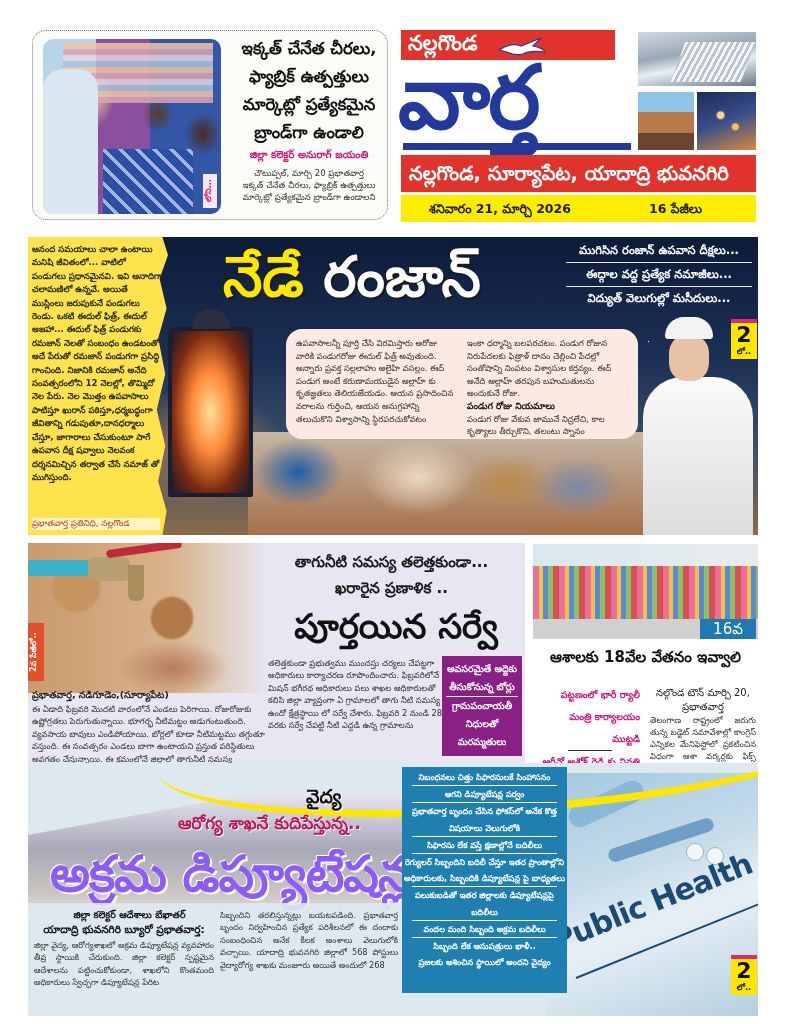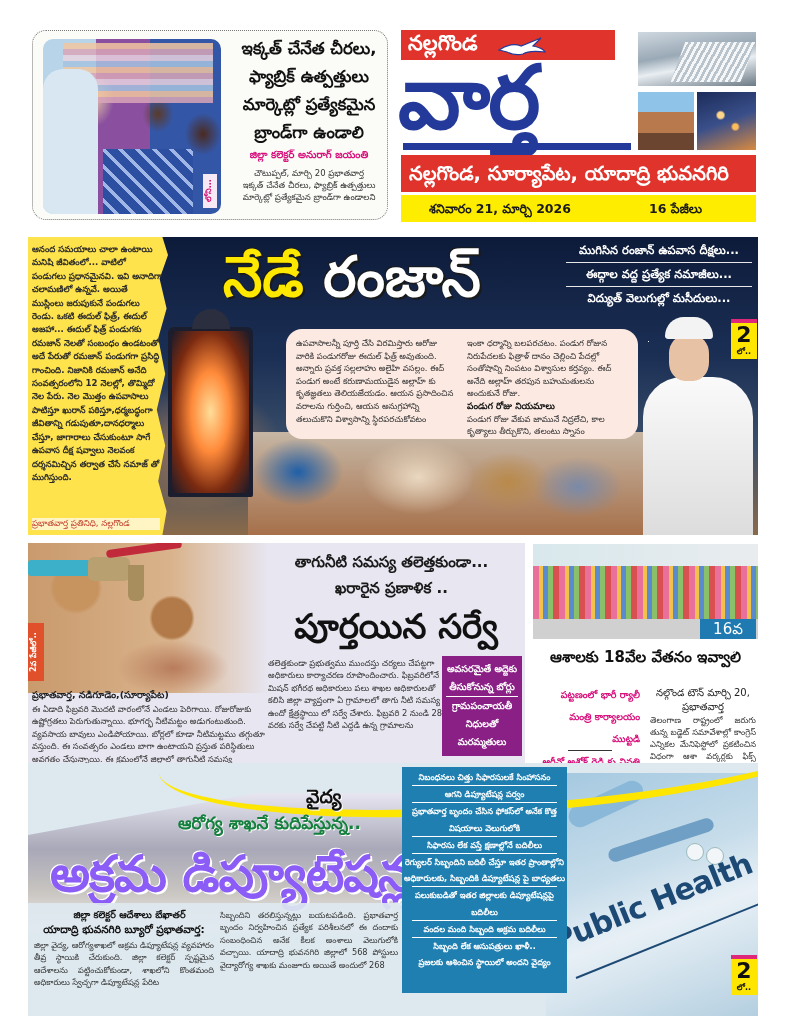--- a/index.html
+++ b/index.html
@@ -154,21 +154,21 @@
   .depu-photo-left { position: absolute; left: 0; top: 30px; width: 380px; height: 140px;
     background: linear-gradient(180deg, #e7e6f1 0%, #a8a8b8 40%, #c8c4c0 70%, #f0f0f0 100%);
     clip-path: polygon(0 30%, 60% 0, 100% 0, 100% 100%, 0 100%); }
   .depu-photo-right { position: absolute; left: 518px; top: 10px; width: 212px; height: 243px;
     background: linear-gradient(160deg, #a4c8e0 0%, #c6dcea 40%, #e8f0f6 60%, #b4cfe0 100%); }
   .pill { position: absolute; background: #8ab8d8; border-radius: 20px; }
   .public-health { position: absolute; left: 538px; top: 130px; font-size: 30px; font-weight: bold; color: #1d4a74;
     transform: rotate(-22deg); transform-origin: left bottom; white-space: nowrap; letter-spacing: -1px; }
   .ph-line { position: absolute; left: 540px; top: 183px; width: 200px; height: 2px; background: #1d4a74; transform: rotate(-22deg); transform-origin: left; }
   .depu-kick1 { position: absolute; left: 278px; top: 22px; font-size: 19px; font-weight: bold; color: #111; text-shadow: 1px 1px 0 #fff; }
-  .depu-kick2 { position: absolute; left: 150px; top: 50px; font-size: 17px; font-weight: bold; color: #15803d; text-shadow: 1px 1px 0 #fff; }
+  .depu-kick2 { position: absolute; left: 150px; top: 50px; font-size: 17px; font-weight: bold; color: #be185d; text-shadow: 1px 1px 0 #fff; }
   .depu-title { position: absolute; left: 22px; top: 82px; font-size: 50px; font-weight: bold; color: #8b5cf6;
     text-shadow: 2px 2px 0 #fff, -1px -1px 0 #fff; white-space: nowrap; letter-spacing: -1px; }
   .depu-blue-box { position: absolute; left: 374px; top: 4px; width: 165px; height: 226px; background: #1f7fb0;
     color: #fff; text-align: center; font-size: 8.2px; font-weight: bold; padding: 2px 0; }
   .depu-blue-box div { line-height: 16.2px; }
   .depu-blue-box .sep { border-top: 1px solid #fff; margin: 0 10px; }
   .depu-text { position: absolute; left: 0; top: 140px; width: 374px; height: 100px; background: rgba(221,232,239,.92); }
   .depu-sub1 { position: absolute; left: 34px; top: 6px; width: 135px; text-align: center; font-size: 9.5px; font-weight: bold; color: #111; }
   .depu-sub2 { position: absolute; left: 6px; top: 20px; width: 180px; text-align: center; font-size: 10.5px; font-weight: bold; color: #111; }
   .depu-col1 { position: absolute; left: 6px; top: 36px; width: 180px; font-size: 8.2px; line-height: 12.4px; color: #333; text-align: justify; }

